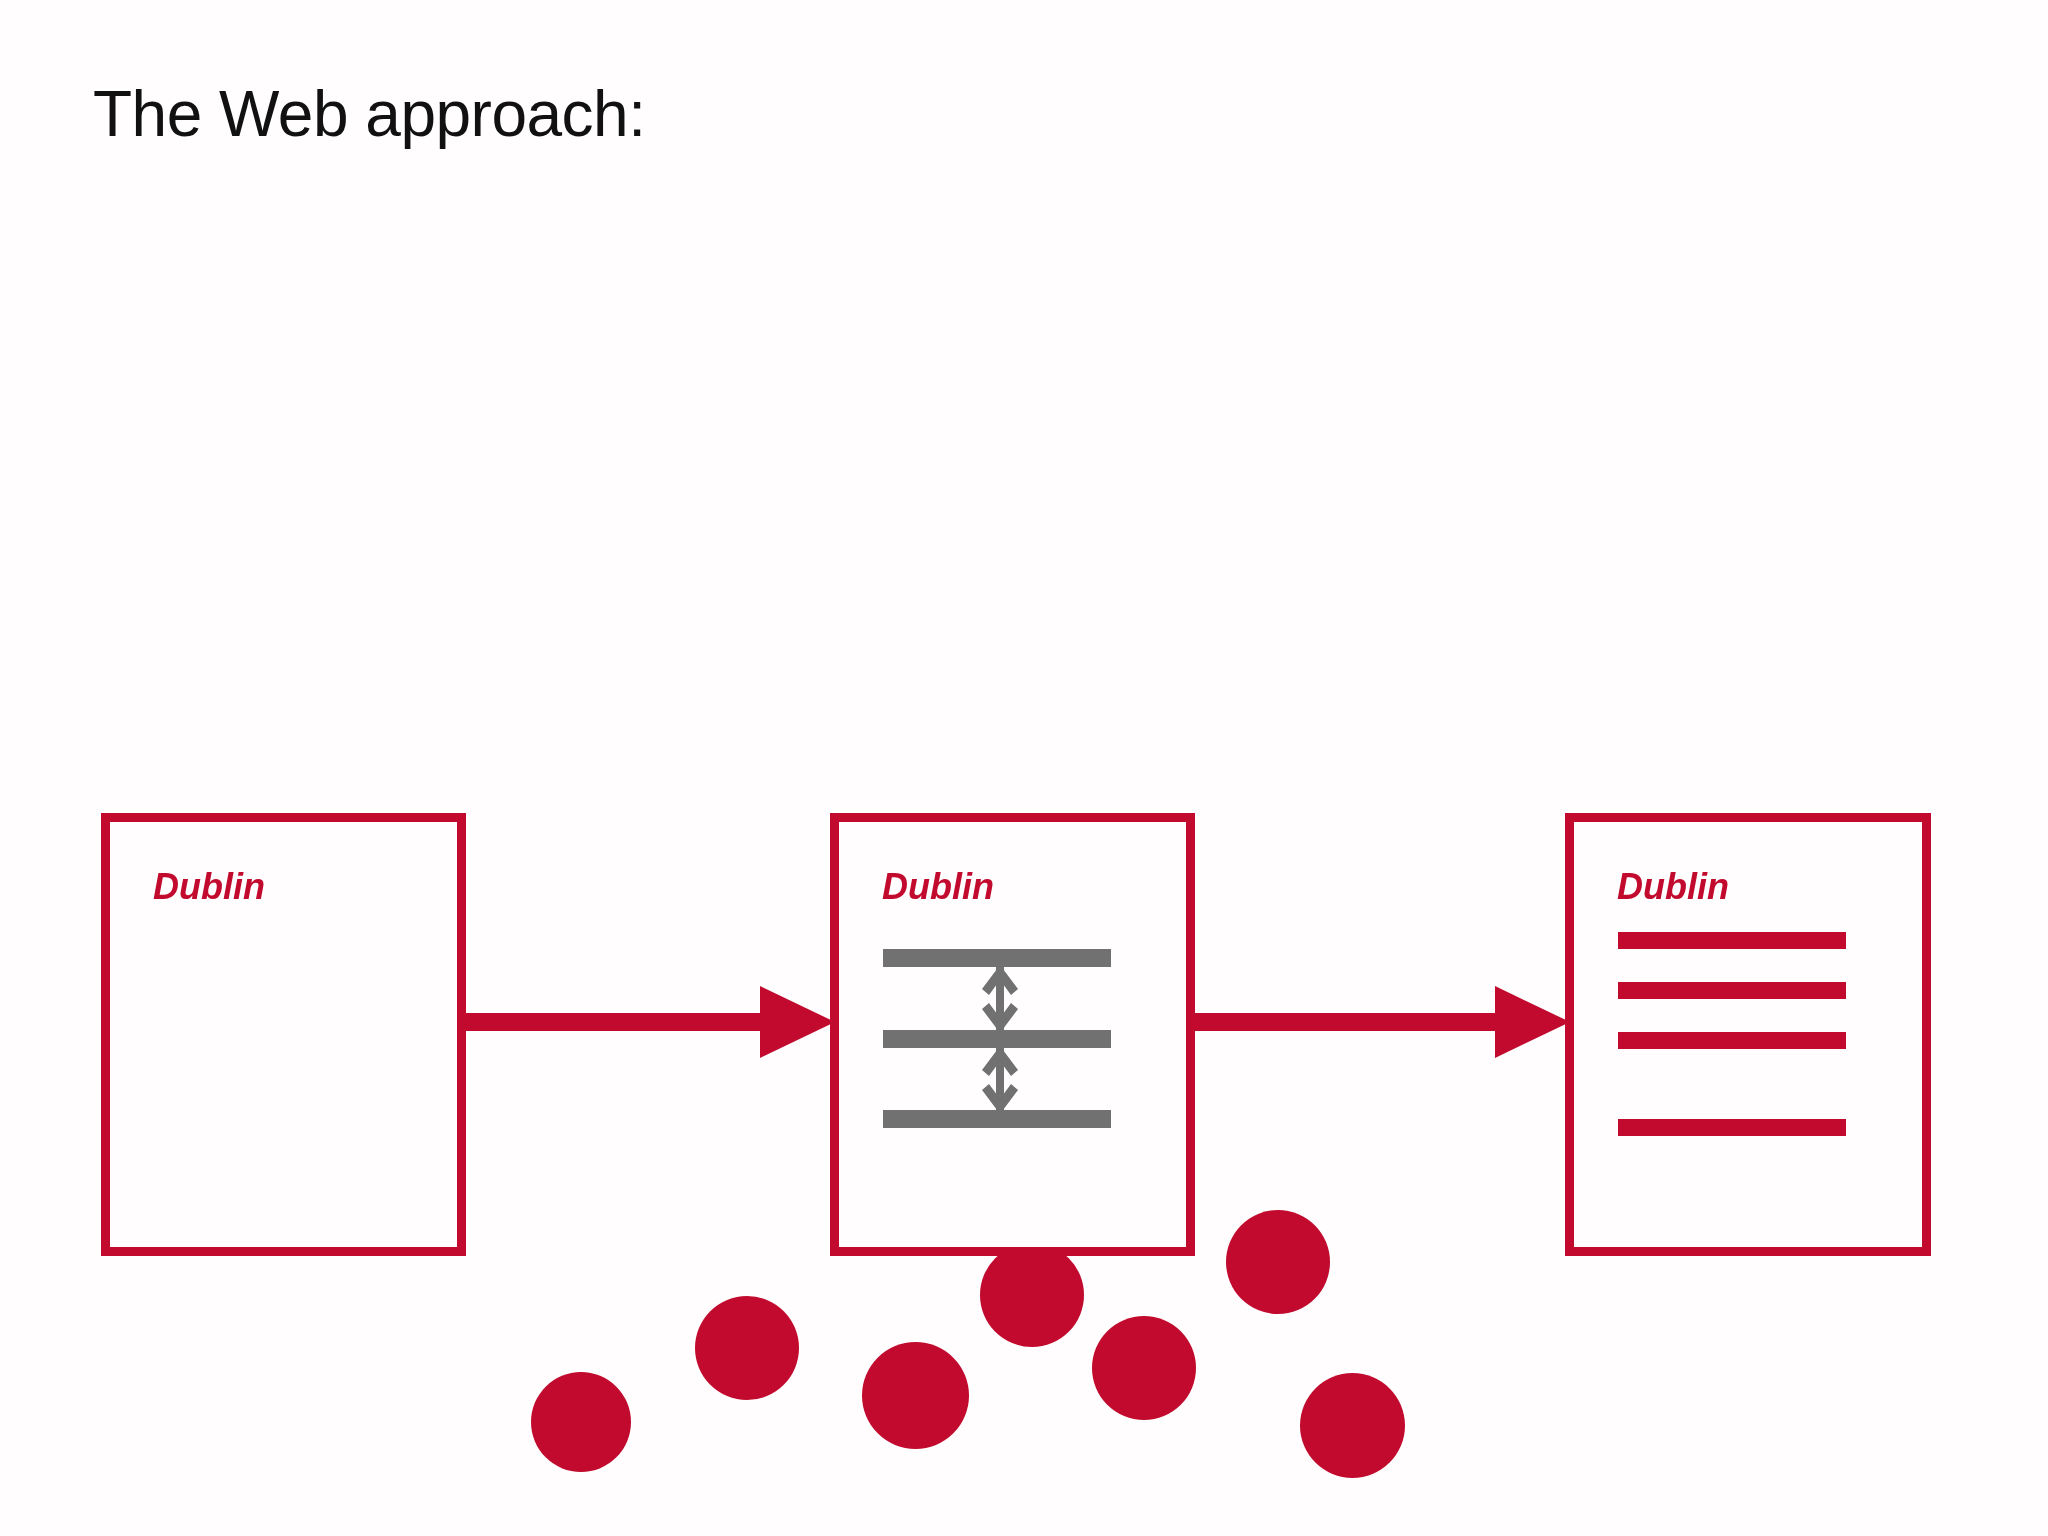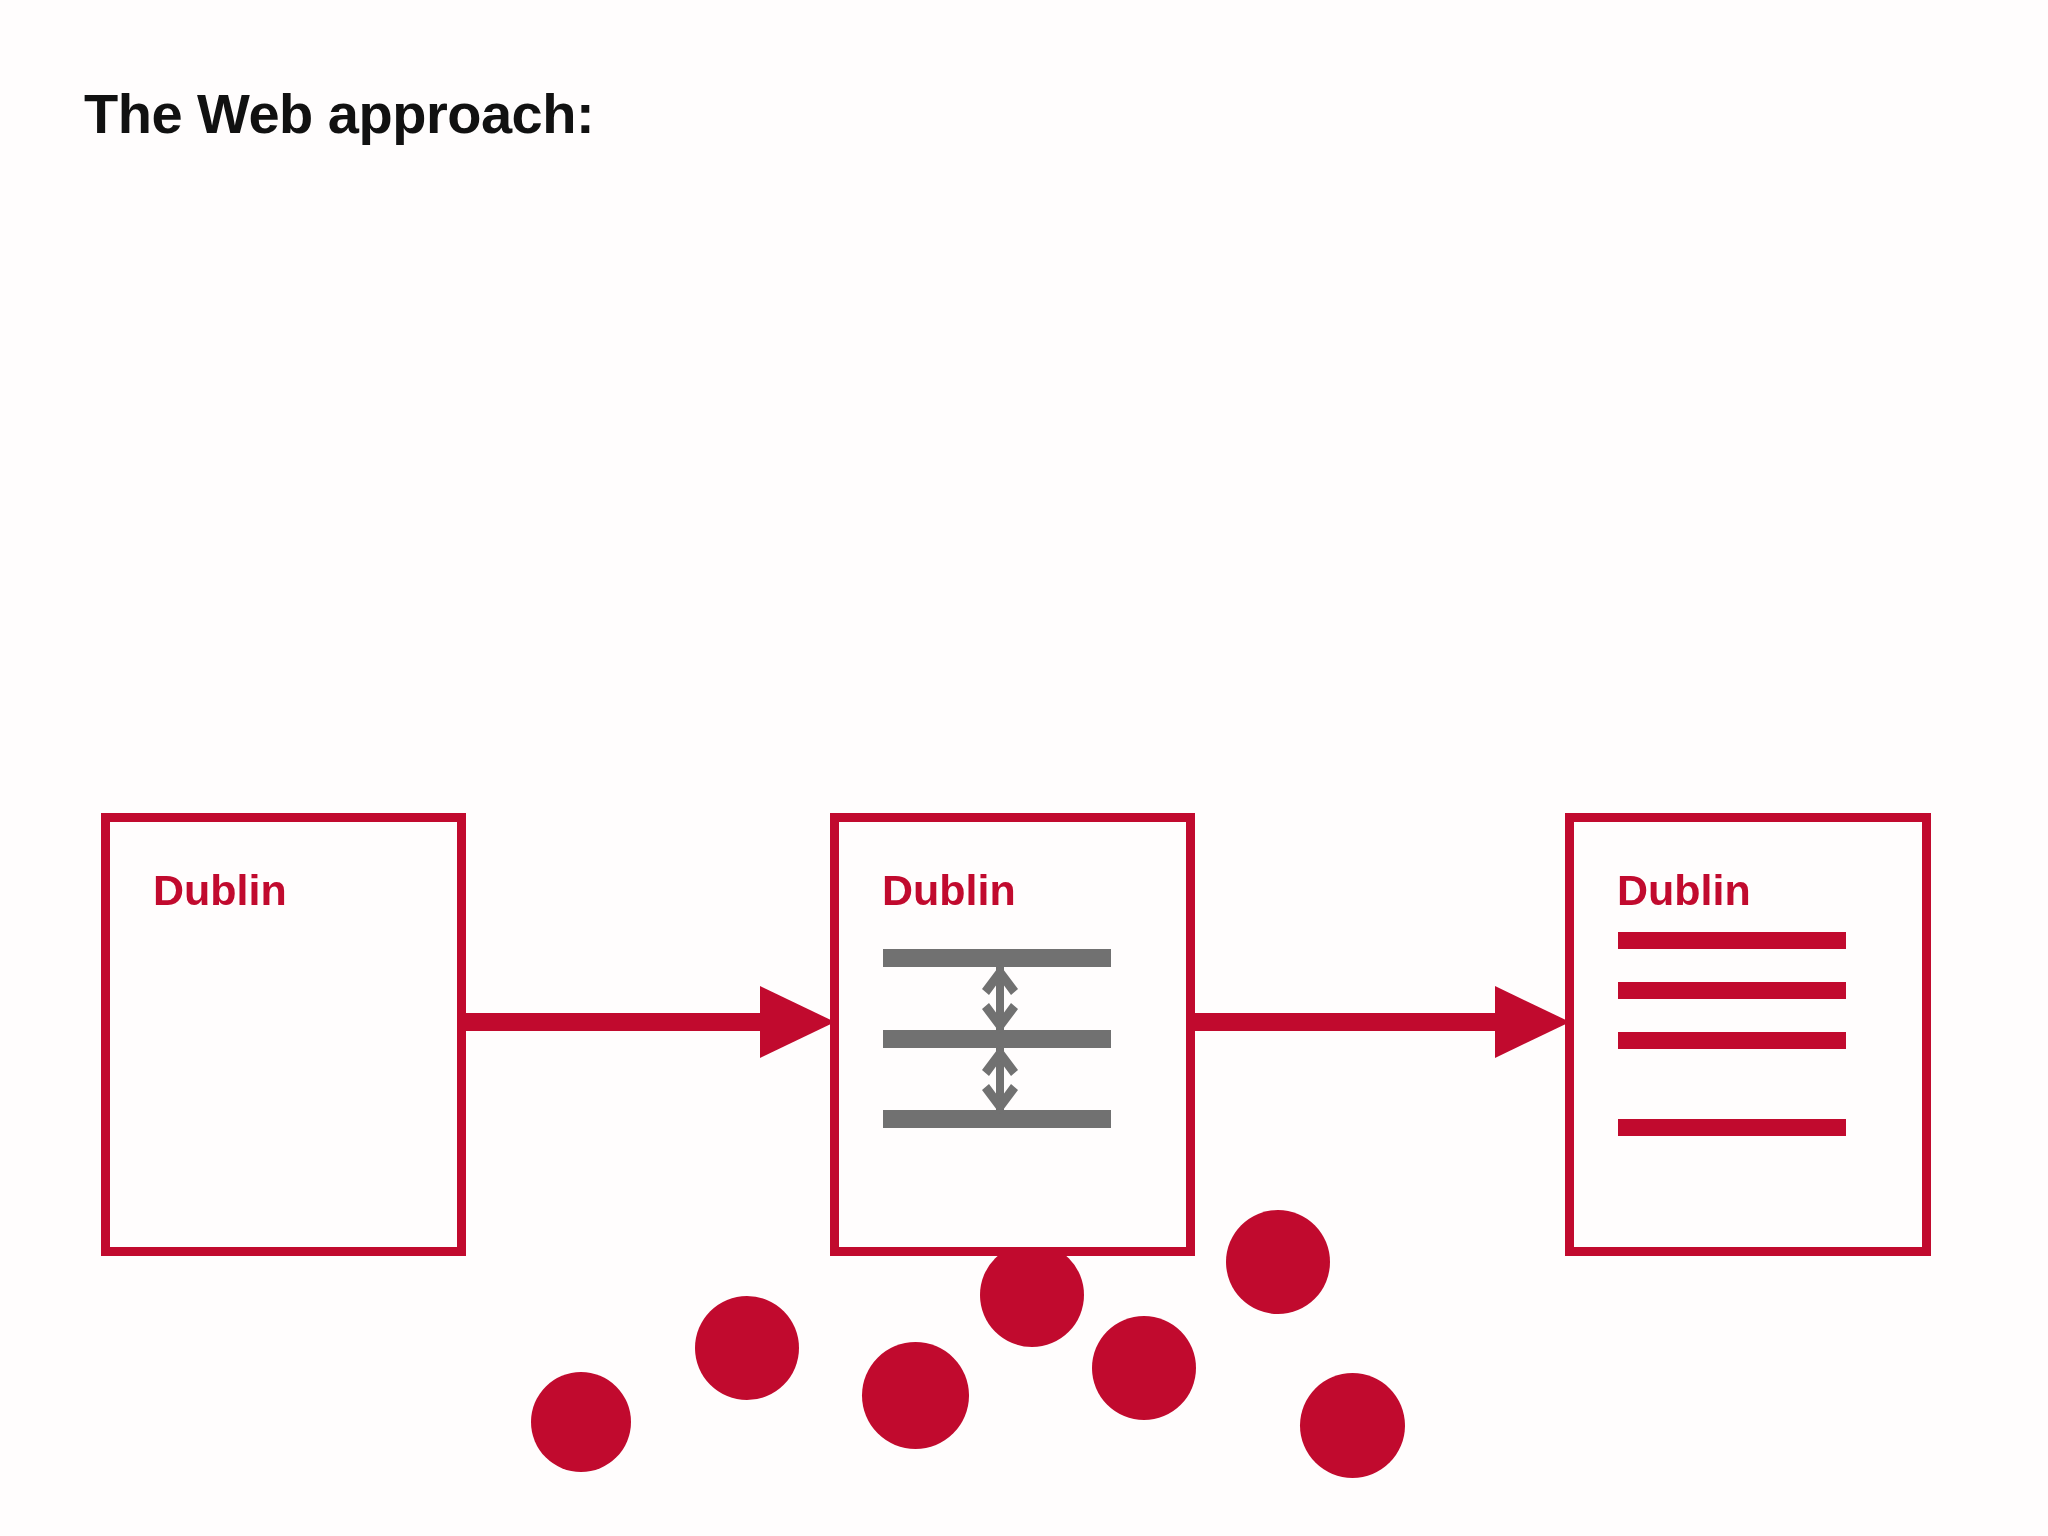--- a/index.html
+++ b/index.html
@@ -19,43 +19,45 @@
   }
 
   
   #title-block {
     position: absolute;
     left: 84px;
     top: 60px;
     width: 1860px;
   }
   .title-line {
-    font-weight: bold;
-    font-size: 56px;
+    font-weight: normal;
+    font-size: 64px;
     line-height: 108px;
     letter-spacing: -0.5px;
     white-space: nowrap;
+    margin-left: 9px;
   }
   #title-line-1 { color: #111111; }
   #title-line-2 { color: #c10a2e; }
 
   
   .doc-box {
     position: absolute;
     box-sizing: border-box;
     border: 9px solid #c10a2e;
     background: #fffdfd;
     z-index: 5;
   }
   .doc-label {
     position: absolute;
     left: 43px;
     top: 44px;
-    font-size: 43px;
+    font-size: 36px;
     font-weight: bold;
+    font-style: italic;
     color: #c10a2e;
     letter-spacing: 0px;
     white-space: nowrap;
   }
 
   #box-1 { left: 101px;  top: 813px; width: 365px; height: 443px; }
   #box-2 { left: 830px;  top: 813px; width: 365px; height: 443px; }
   #box-3 { left: 1565px; top: 813px; width: 366px; height: 443px; }
 
   

